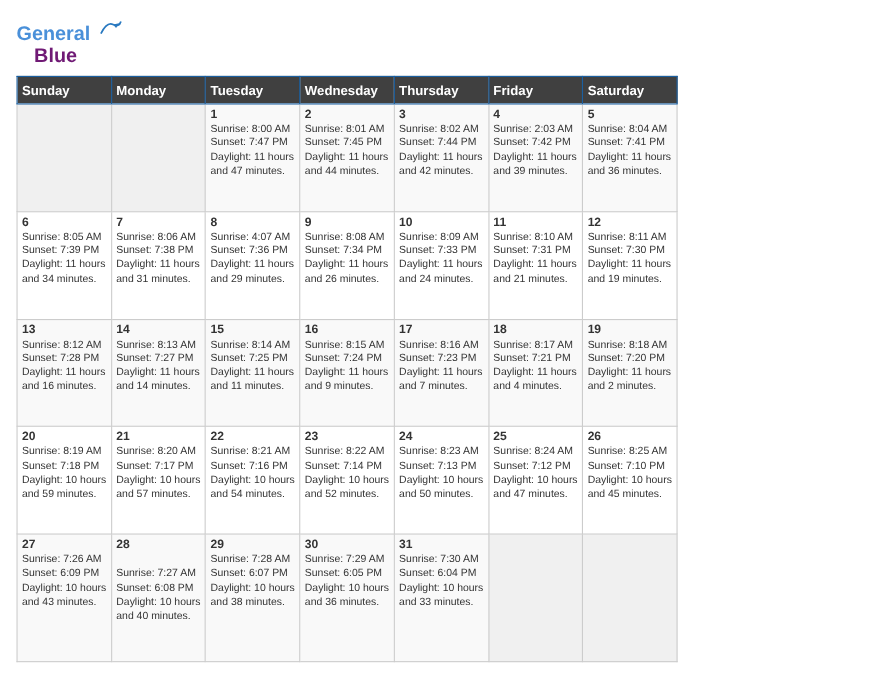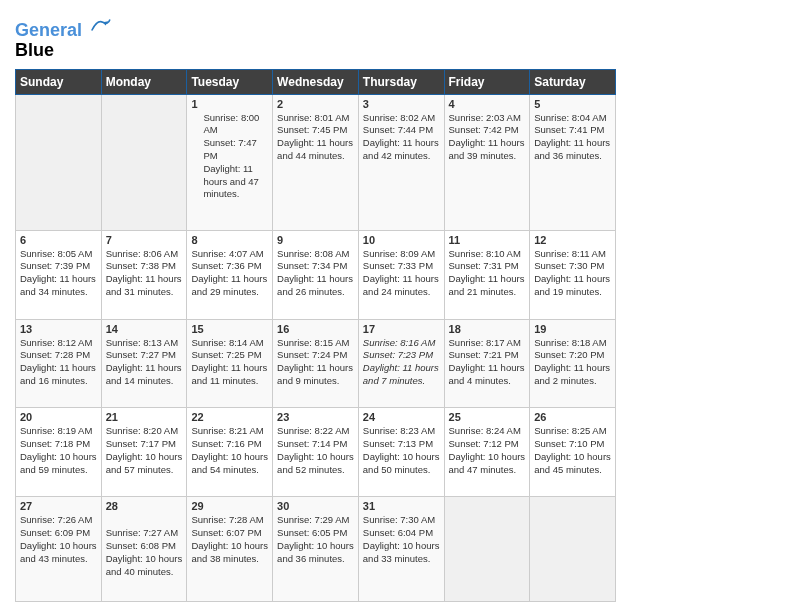--- a/index.html
+++ b/index.html
@@ -107,21 +107,21 @@
   <div class="header">
     <div class="logo">
       <div>
         <div class="logo-text">
           <span>General</span>
           <svg class="logo-icon" viewBox="0 0 40 30" xmlns="http://www.w3.org/2000/svg">
             <path d="M5 25 Q15 5 25 10 Q35 15 38 5" stroke="#2979c0" stroke-width="3" fill="none"></path>
             <path d="M25 10 L35 8 L30 16 Z" fill="#2979c0"></path>
           </svg>
         </div>
-        <div class="logo-text" style="color:#000000;">Blue</div>
+        <div class="logo-text" style="color:#701a75;margin-left:16px;">Blue</div>
       </div>
     </div>
   </div>
 
   <table class="calendar">
     <thead>
       <tr id="weekday-header">
       <th>Sunday</th>
           <th>Monday</th>
           <th>Tuesday</th>
@@ -130,21 +130,21 @@
           <th>Friday</th>
           <th>Saturday</th>
         </tr>
     </thead>
     <tbody id="calendar-body">
     <tr>
           <td class="empty-cell"></td>
           <td class="empty-cell"></td>
           <td>
             <span class="day-num">1</span>
-            <div class="day-info" style="white-space: pre-line; margin-left: 12px;">Sunrise: 8:00 AM
+            <div class="day-info" style="white-space: pre-line;">Sunrise: 8:00 AM
 Sunset: 7:47 PM
 Daylight: 11 hours and 47 minutes.</div>
           </td>
           <td>
             <span class="day-num">2</span>
             <div class="day-info" style="white-space: pre-line;">Sunrise: 8:01 AM
 Sunset: 7:45 PM
 Daylight: 11 hours and 44 minutes.</div>
           </td>
           <td>
@@ -230,21 +230,21 @@
 Daylight: 11 hours and 11 minutes.</div>
           </td>
           <td>
             <span class="day-num">16</span>
             <div class="day-info" style="white-space: pre-line;">Sunrise: 8:15 AM
 Sunset: 7:24 PM
 Daylight: 11 hours and 9 minutes.</div>
           </td>
           <td>
             <span class="day-num">17</span>
-            <div class="day-info" style="white-space: pre-line; font-style: italic;">Sunrise: 8:16 AM
+            <div class="day-info" style="white-space: pre-line;">Sunrise: 8:16 AM
 Sunset: 7:23 PM
 Daylight: 11 hours and 7 minutes.</div>
           </td>
           <td>
             <span class="day-num">18</span>
             <div class="day-info" style="white-space: pre-line;">Sunrise: 8:17 AM
 Sunset: 7:21 PM
 Daylight: 11 hours and 4 minutes.</div>
           </td>
           <td>

